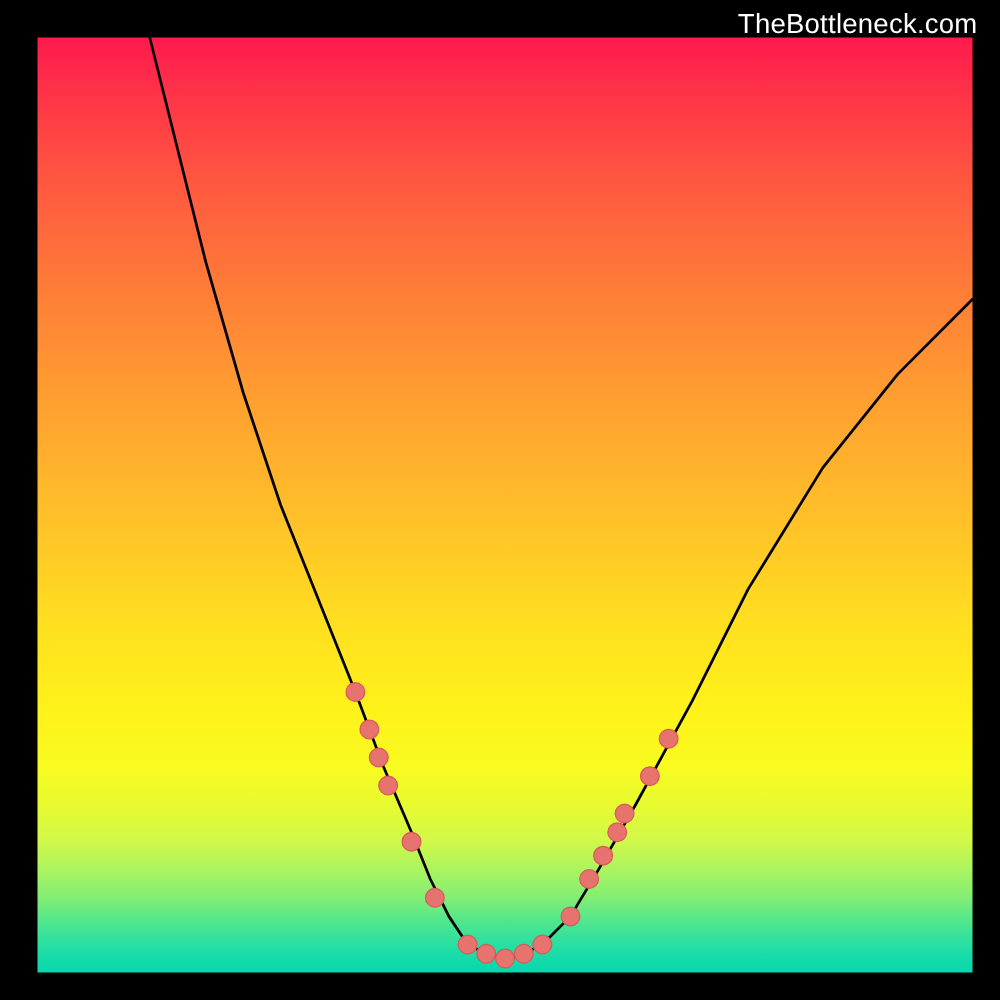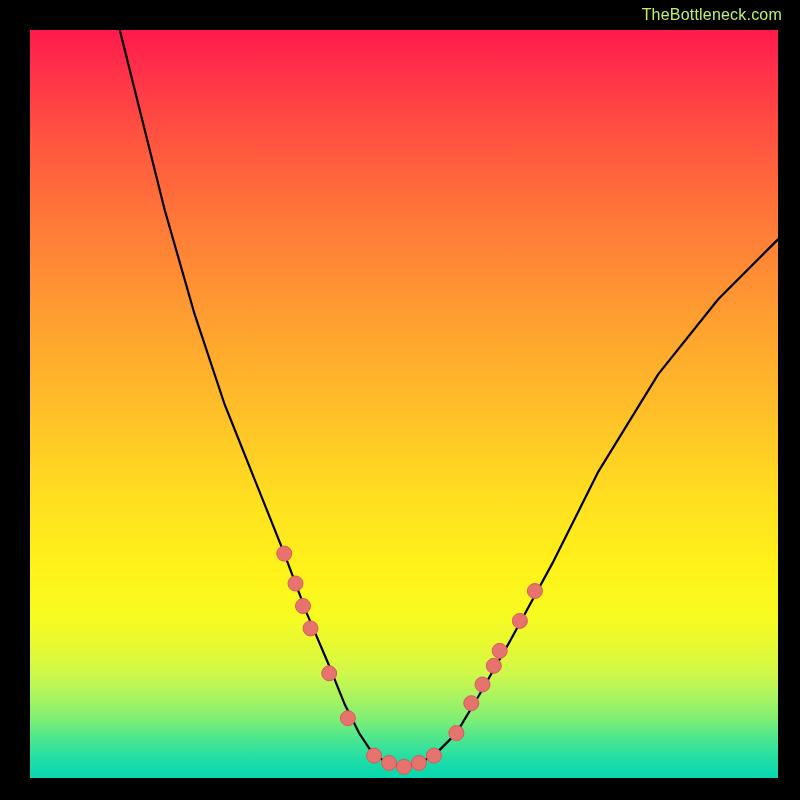--- a/index.html
+++ b/index.html
@@ -40,22 +40,22 @@
       #82ee74 92%,
       #5ae888 94%,
       #38e29a 96%,
       #1adca8 98%,
       #07d7b0 100%);
   }
   .watermark {
     position: absolute;
     top: 6px;
     right: 18px;
-    color: #bef264;
-    font-size: 16px;
+    color: #ffffff;
+    font-size: 22px;
     letter-spacing: 0.2px;
     font-family: Arial, Helvetica, sans-serif;
   }
   svg.overlay {
     position: absolute;
     left: 0;
     top: 0;
     width: 748px;
     height: 748px;
     overflow: visible;

